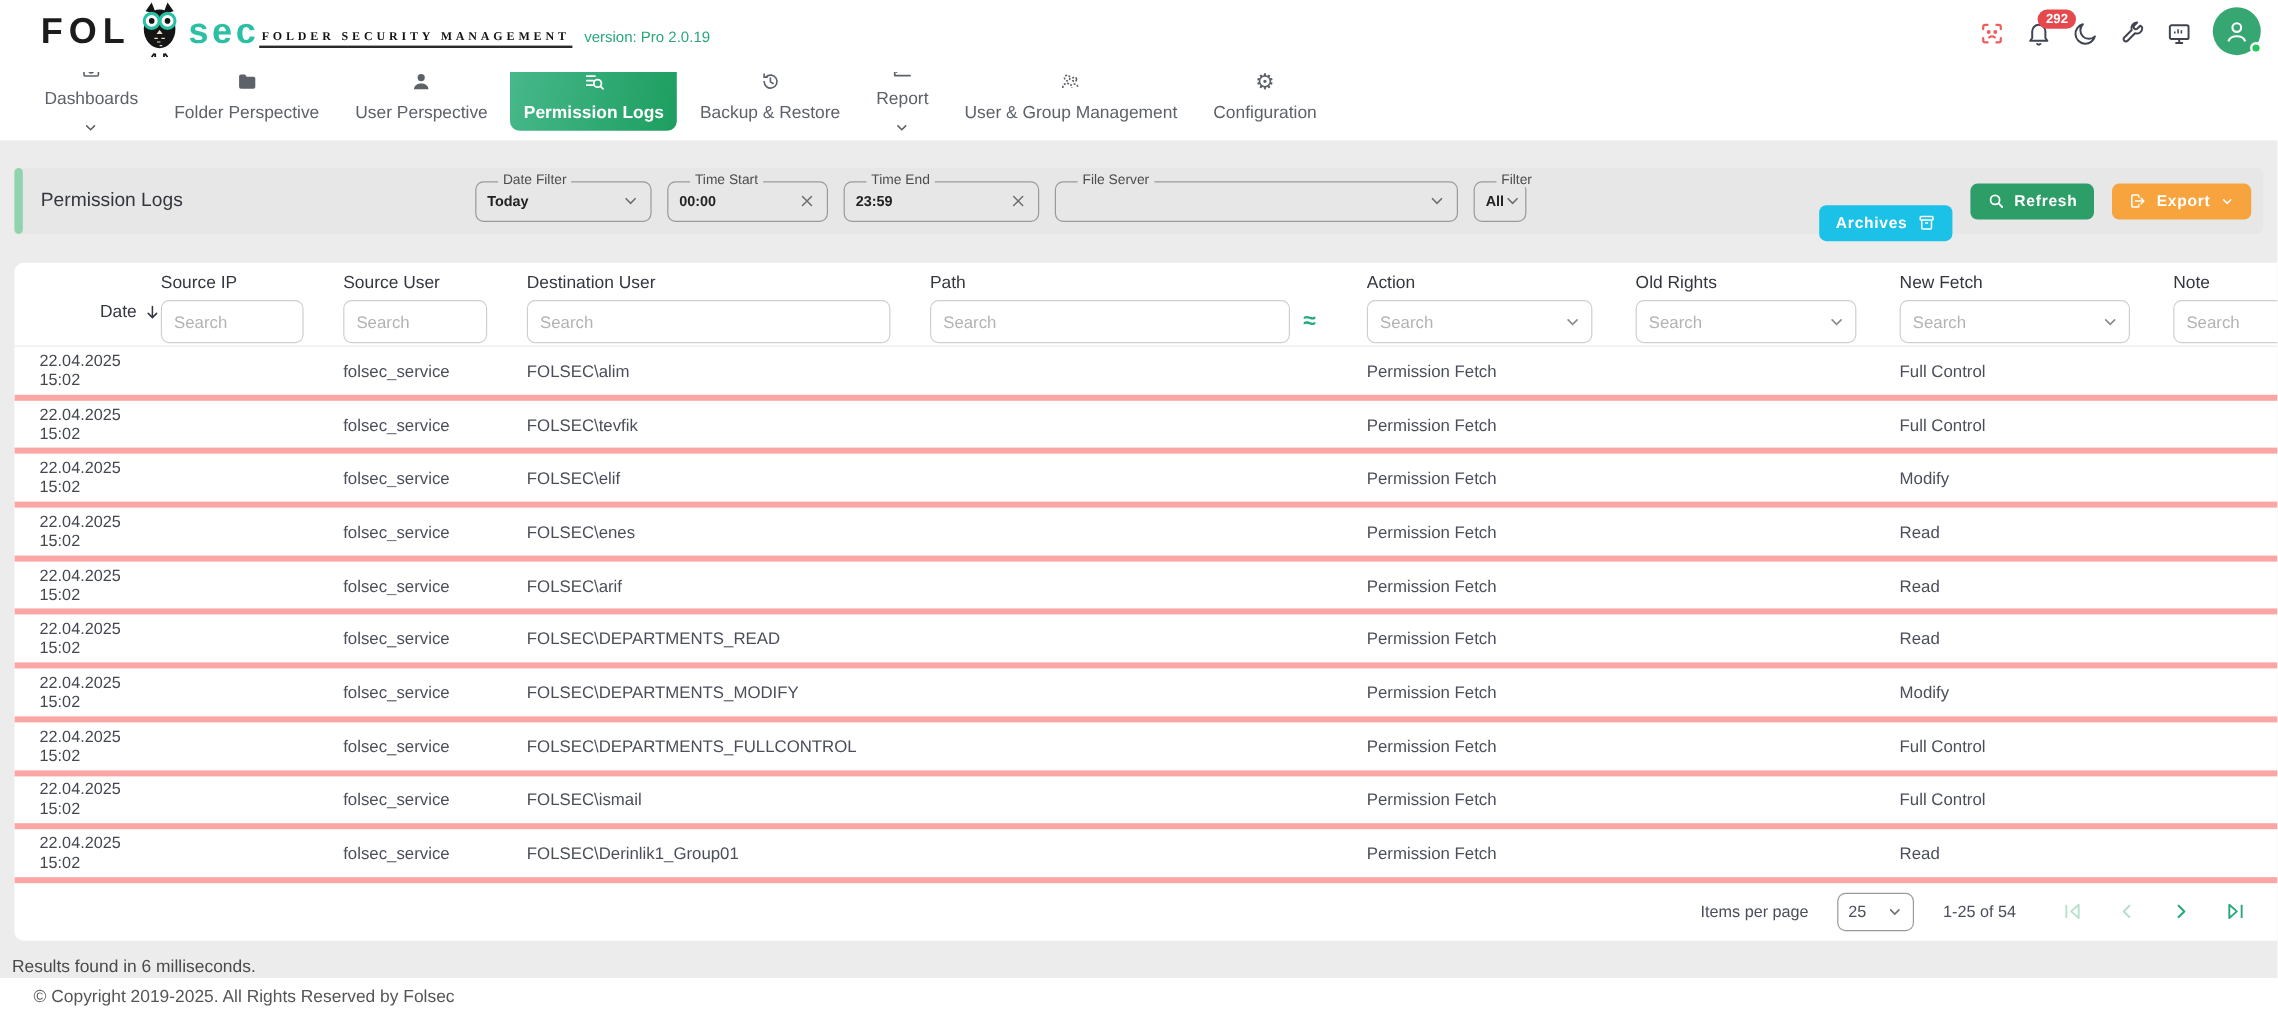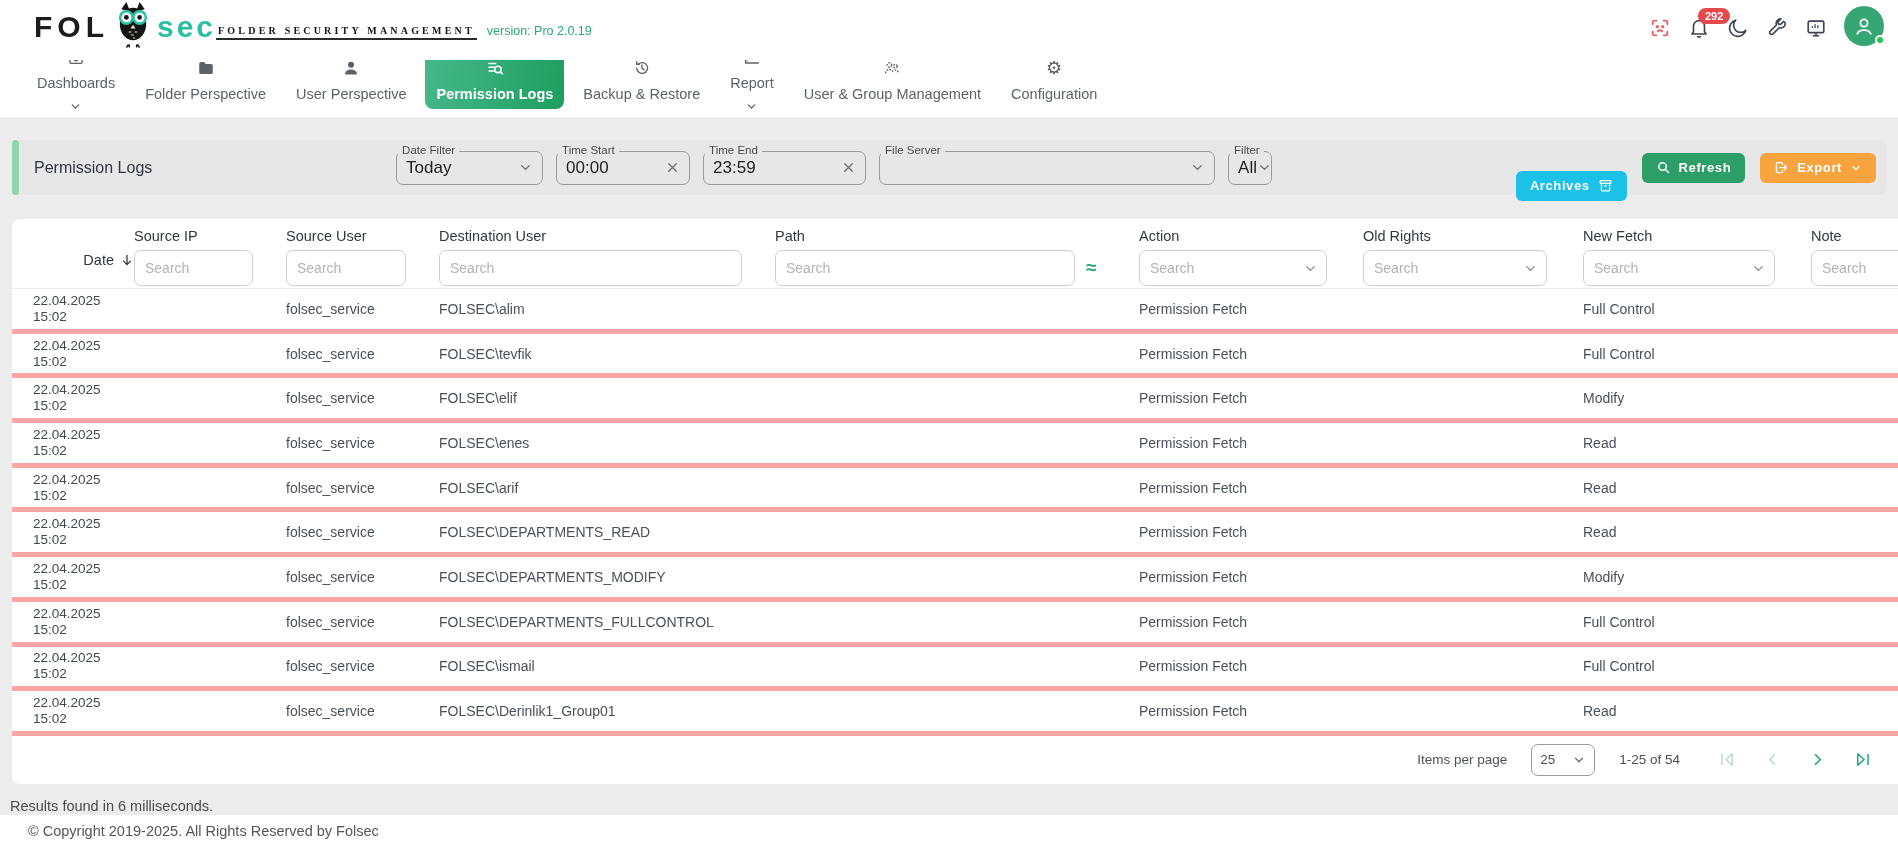--- a/index.html
+++ b/index.html
@@ -46,23 +46,23 @@
 
   .toolbar { margin:0 12px; padding:23px 0 0 0; }
   .toolbar-inner { background:#e7e7e7; border-radius:6px; height:55px; display:flex;
     align-items:center; position:relative; padding:0 10px 0 0; }
   .accent-bar { width:7px; height:55px; background:#90d4ae; border-radius:5px; flex:none; }
   .panel-title { font-size:16px; color:#33363e; margin-left:15px; flex:none; }
 
   .filters { display:flex; align-items:center; gap:13px; margin-left:auto; }
   .field { position:relative; border:1px solid #9a9a9a; border-radius:7px; height:34px;
     display:flex; align-items:center; padding:0 9px; background:transparent; }
-  .field-label { position:absolute; top:-8px; left:1px; font-size:11.5px; color:#4c4c4c;
+  .field-label { position:absolute; top:-8px; left:18px; font-size:11.5px; color:#4c4c4c;
     background:#e7e7e7; padding:0 4px; white-space:nowrap; }
-  .field-value { font-size:17px; color:#222; flex:1; }
+  .field-value { font-size:12px; color:#222; flex:1;font-weight:bold; }
   .field .chev, .field .clear-x { width:15px; height:15px; color:#6e6e6e; flex:none; cursor:pointer; }
 
   .actions { display:flex; align-items:center; gap:15px; margin-left:auto; }
   .btn { display:flex; align-items:center; gap:8px; height:30px; border:none; border-radius:6px;
     color:#fff; font-weight:700; font-size:13px; padding:0 14px; cursor:pointer;
     font-family:"Liberation Sans", sans-serif; letter-spacing:.6px; }
   .btn svg { width:15px; height:15px; }
   .btn-archives { background:#1bc1e7;margin-top:36px; }
   .btn-refresh { background:#2d9e68; }
   .btn-export { background:#f7a33e; }

